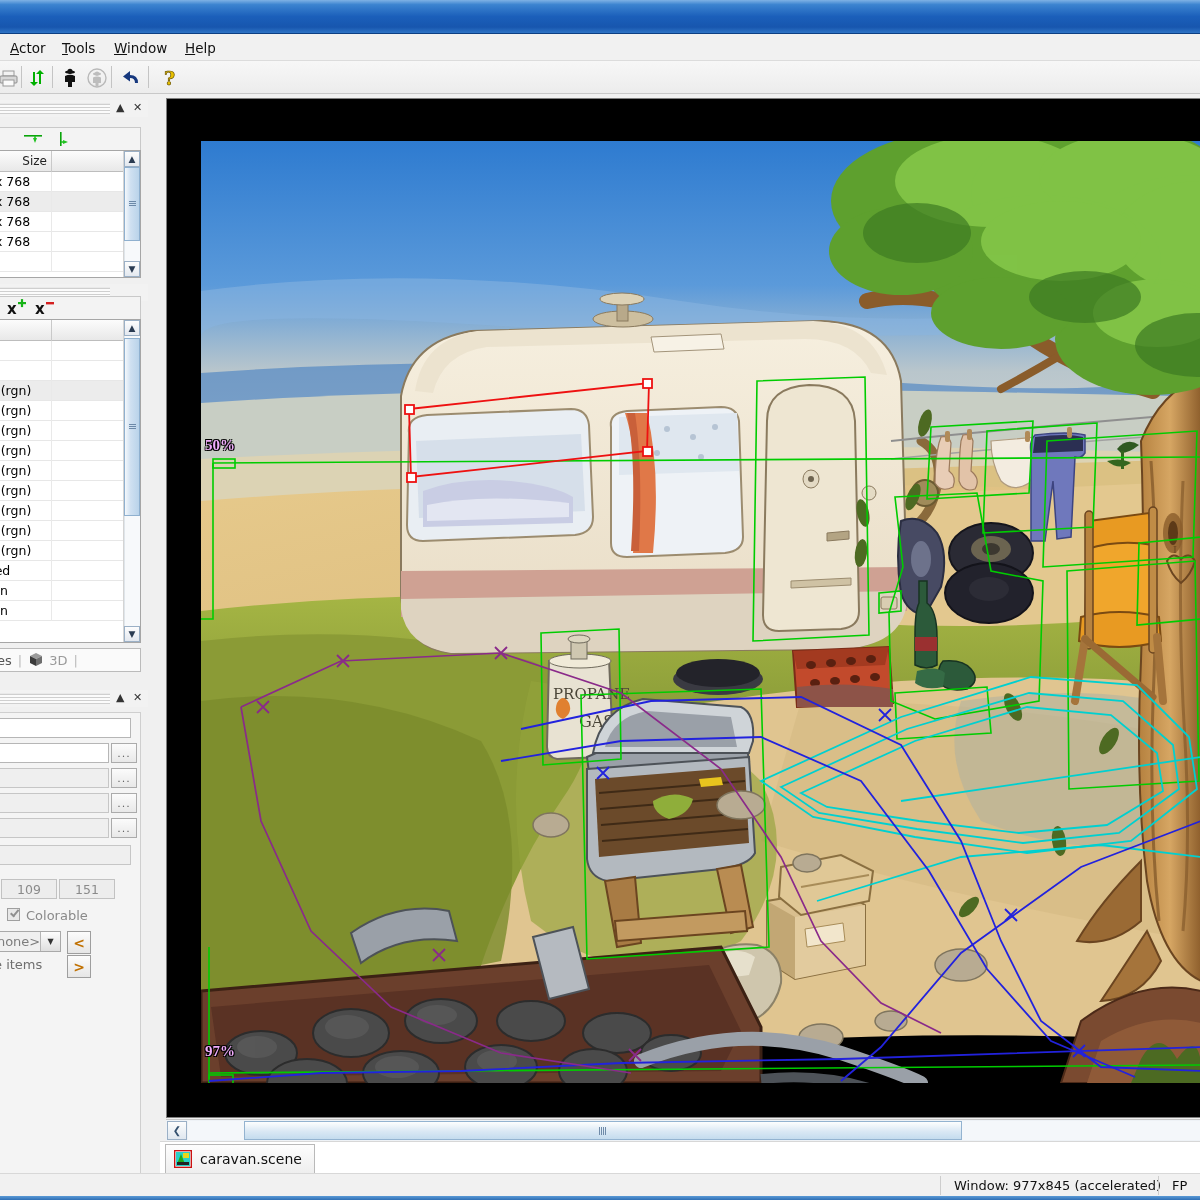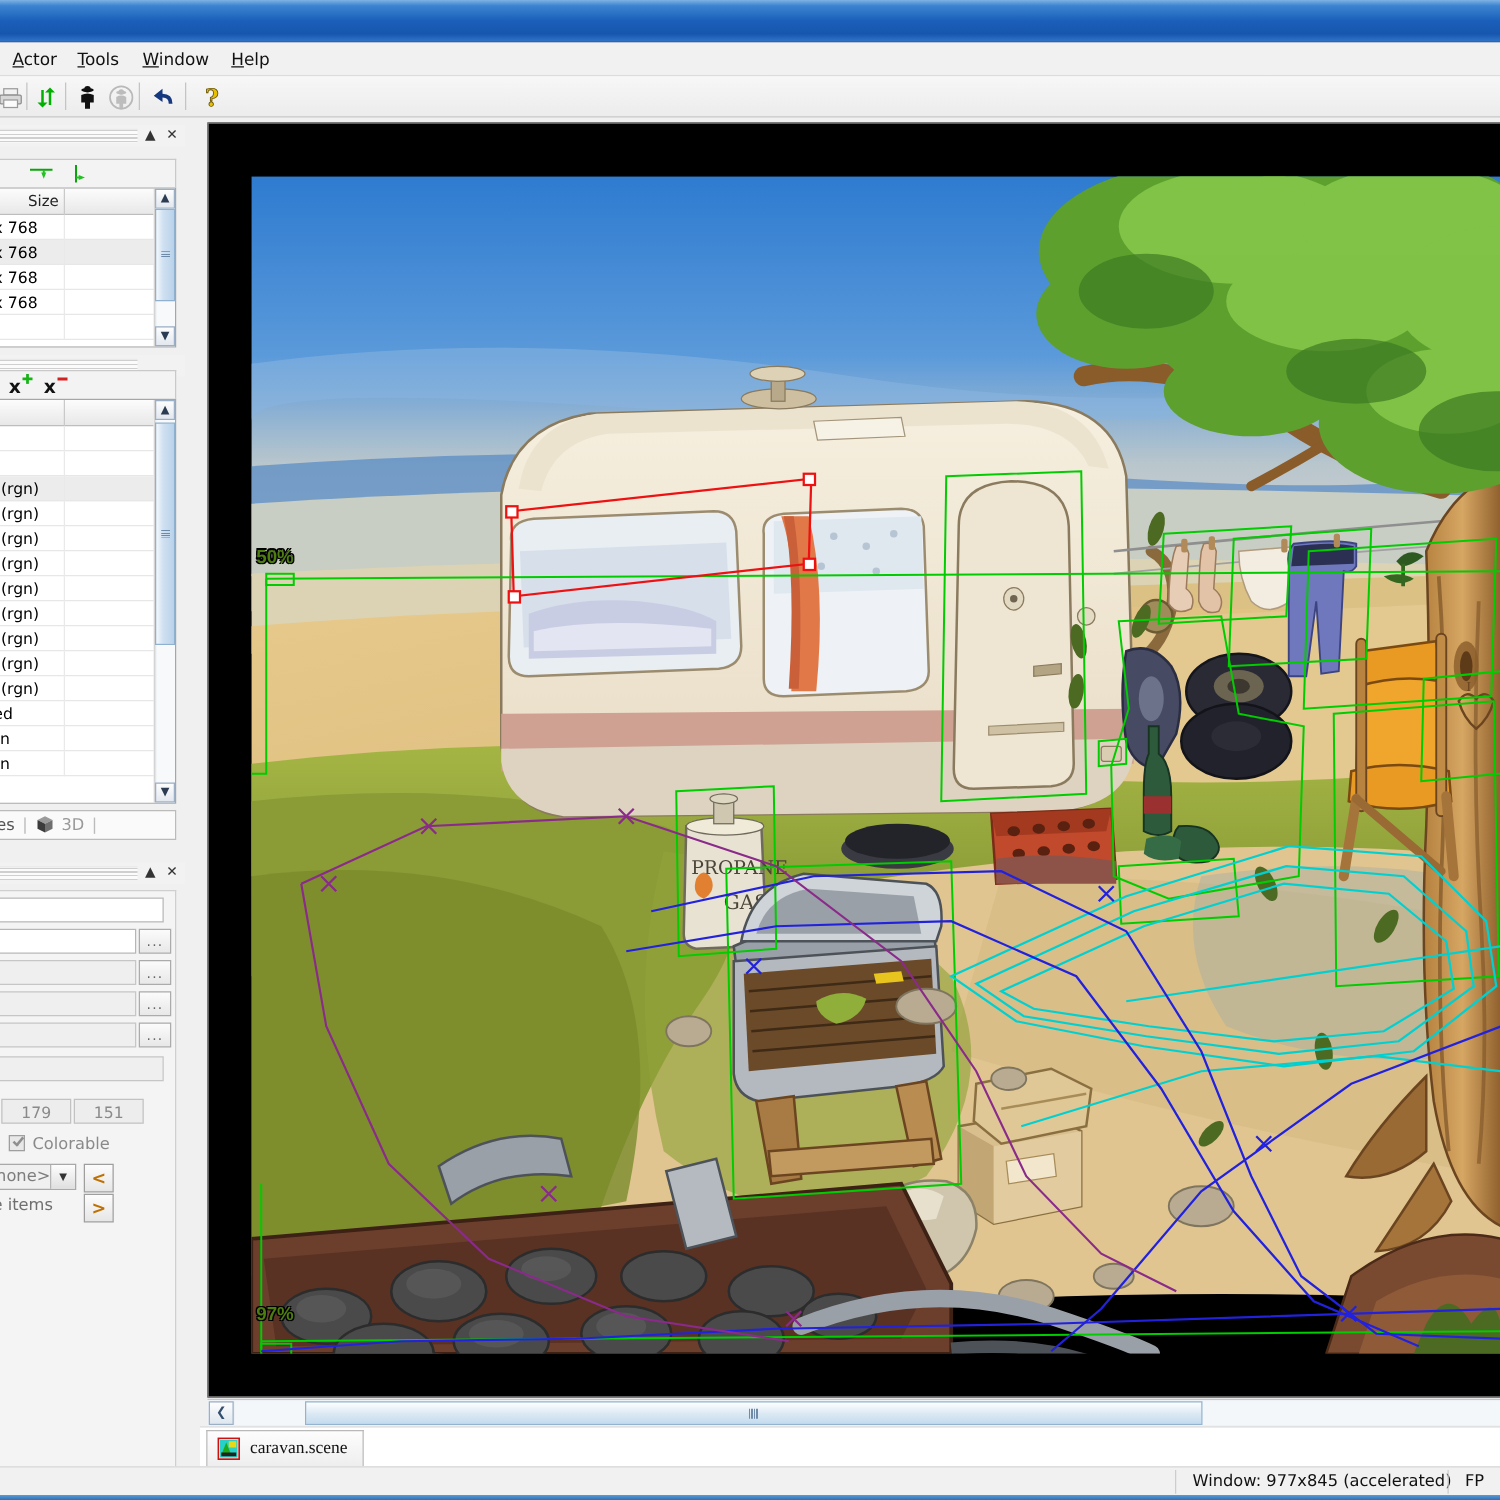--- a/index.html
+++ b/index.html
@@ -181,43 +181,43 @@
 
   
   .tabbar{
     position:absolute; left:160px; top:1141px; width:1040px; height:32px;
     background:#fff; border-top:1px solid #d7d7d7;
   }
   .doctab{
     position:absolute; left:5px; top:2px; height:29px; padding:0 12px 0 8px;
     background:linear-gradient(to bottom,#fdfdfd,#eeeeee);
     border:1px solid #b9b9b9; border-bottom:none;
-    display:flex; align-items:center; gap:8px; font-size:14px; color:#111;font-family:Liberation Serif, serif;
+    display:flex; align-items:center; gap:8px; font-size:14px; color:#111;
   }
   .tabicon{ width:18px; height:18px; position:relative; }
 
   
   .statusbar{
     position:absolute; left:0; top:1173px; width:1200px; height:23px;
     background:#f1f1f1; border-top:1px solid #d8d8d8;
     font-size:13px; color:#111;
   }
   .statusbar .seg{
     position:absolute; top:2px; height:19px; display:flex; align-items:center;
     padding:0 8px; white-space:nowrap;
   }
   .statusbar .sdiv{ position:absolute; top:2px; width:1px; height:19px; background:#cdcdcd;}
   .bluebottom{
     position:absolute; left:0; top:1196px; width:1200px; height:4px;
     background:linear-gradient(to bottom,#5a9ad6,#2f6fb5);
   }
 
   .zoomlabel{
-    position:absolute; font-family:Liberation Sans, sans-serif;
-    font-size:15px; font-weight:bold; color:#4d7c0f;
+    position:absolute; font-family:Liberation Serif, serif;
+    font-size:15px; font-weight:bold; color:#f0abfc;
     text-shadow:1px 1px 0 #000,-1px 1px 0 #000,1px -1px 0 #000,-1px -1px 0 #000;
   }
 </style>
 </head>
 <body>
 
 <div id="app">
 
   <div class="titlebar">
     
@@ -458,21 +458,21 @@
     <div class="dotbtn" style="left:120px;top:55px;">...</div>
 
     <div class="field ro" style="left:-4px;top:80px;width:122px;"></div>
     <div class="dotbtn" style="left:120px;top:80px;">...</div>
 
     <div class="field ro" style="left:-4px;top:105px;width:122px;"></div>
     <div class="dotbtn" style="left:120px;top:105px;">...</div>
 
     <div class="field ro" style="left:-4px;top:132px;width:144px;"></div>
 
-    <div class="numfield" style="left:10px;top:166px;width:56px;">179</div>
+    <div class="numfield" style="left:10px;top:166px;width:56px;">109</div>
     <div class="numfield" style="left:68px;top:166px;width:56px;">151</div>
 
     <div class="chk" style="left:16px;top:195px;"></div>
     <div class="lbl" style="left:35px;top:195px;">Colorable</div>
 
     <div class="combo" style="left:-10px;top:218px;width:80px;">
       <span style="margin-left:4px;">&lt;none&gt;</span>
       <span class="arrowbox">▼</span>
     </div>
     <div class="arrbtn" style="left:76px;top:218px;width:24px;">&lt;</div>

